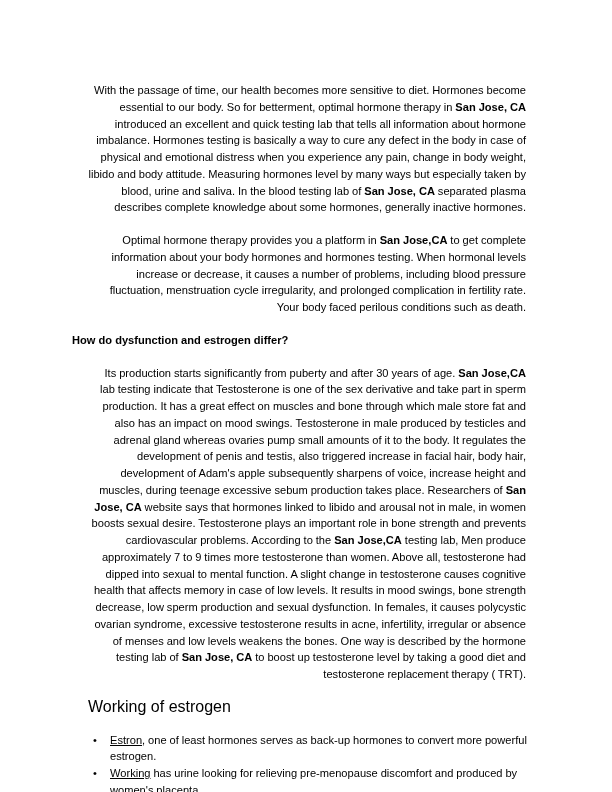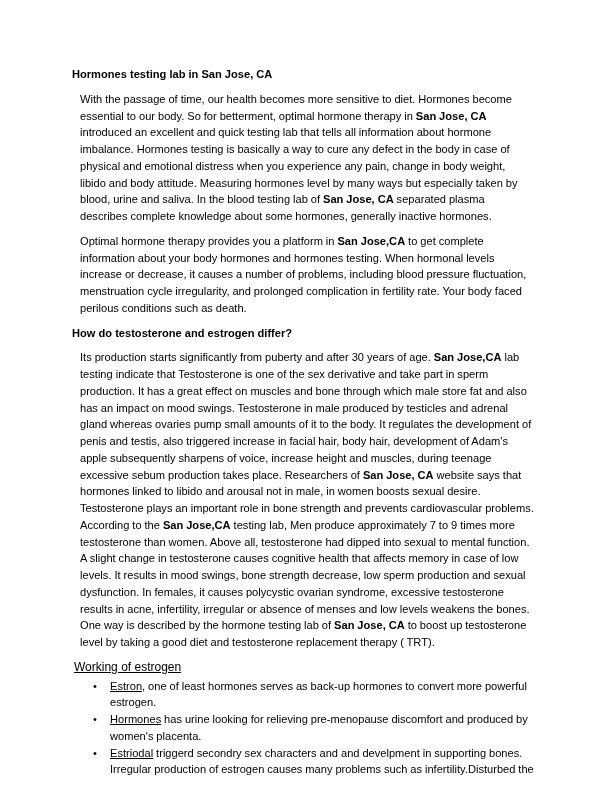--- a/index.html
+++ b/index.html
@@ -26,37 +26,36 @@
   }
   .content {
     position: absolute;
     left: 72px;
     top: 66px;
     width: 470px;
   }
   .para {
     font-size: 11.1px;
     line-height: 16.75px;
-    margin: 8px;
-    text-align: left;
+    margin: 16px;
+    text-align: right;
     word-spacing: -0.15px;
     letter-spacing: 0.005px;
   }
   .heading {
     font-size: 11.1px;
     line-height: 16.75px;
     font-weight: bold;
     margin: 0;
   }
   .heading-underline {
-    font-size: 12px;
+    font-size: 16px;
     line-height: 16.75px;
     font-weight: normal;
-    text-decoration: underline;
-    margin: 2px;
+    margin: 16px;
   }
   .b { font-weight: bold; }
   .u { text-decoration: underline; margin-top: 24px; }
 
   ul.bullets {
     margin: 0;
     padding: 0;
     list-style: none;
   }
   ul.bullets li {
@@ -74,46 +73,45 @@
     font-size: 11.1px;
     line-height: 16.75px;
   }
 </style>
 </head>
 <body>
 
 <div class="page">
   <div class="content">
 
-    <div class="heading">Hormones testing lab in San Jose, CA</div>
 
     <p class="para">
       <span>With the passage of time, our health becomes more sensitive to diet. Hormones become essential to our body. So for betterment, optimal hormone therapy in </span><span class="b">San Jose, CA</span><span> introduced an excellent and quick testing lab that tells all information about hormone imbalance. Hormones testing is basically a way to cure any defect in the body in case of physical and emotional distress when you experience any pain, change in body weight, libido and body attitude. Measuring hormones level by many ways but especially taken by blood, urine and saliva. In the blood testing lab of </span><span class="b">San Jose, CA</span><span> separated plasma describes complete knowledge about some hormones, generally inactive hormones.</span>
     </p>
 
     <p class="para">
       <span>Optimal hormone therapy provides you a platform in </span><span class="b">San Jose,CA</span><span> to get complete information about your body hormones and hormones testing. When hormonal levels increase or decrease, it causes a number of problems, including blood pressure fluctuation, menstruation cycle irregularity, and prolonged complication in fertility rate. Your body faced perilous conditions such as death.</span>
     </p>
 
-    <div class="heading">How do testosterone and estrogen differ?</div>
+    <div class="heading">How do dysfunction and estrogen differ?</div>
 
 
     <p class="para">
       <span>Its production starts significantly from puberty and after 30 years of age. </span><span class="b">San Jose,CA</span><span> lab testing indicate that Testosterone is one of the sex derivative and take part in sperm production. It has a great effect on muscles and bone through which male store fat and also has an impact on mood swings. Testosterone in male produced by testicles and adrenal gland whereas ovaries pump small amounts of it to the body. It regulates the development of penis and testis, also triggered increase in facial hair, body hair, development of Adam's apple subsequently sharpens of voice, increase height and muscles, during teenage excessive sebum production takes place. Researchers of </span><span class="b">San Jose, CA</span><span> website says that hormones linked to libido and arousal not in male, in women boosts sexual desire. Testosterone plays an important role in bone strength and prevents cardiovascular problems. According to the </span><span class="b">San Jose,CA</span><span> testing lab, Men produce approximately 7 to 9 times more testosterone than women. Above all, testosterone had dipped into sexual to mental function. A slight change in testosterone causes cognitive health that affects memory in case of low levels. It results in mood swings, bone strength decrease, low sperm production and sexual dysfunction. In females, it causes polycystic ovarian syndrome, excessive testosterone results in acne, infertility, irregular or absence of menses and low levels weakens the bones. One way is described by the hormone testing lab of </span><span class="b">San Jose, CA</span><span> to boost up testosterone level by taking a good diet and testosterone replacement therapy ( TRT).</span>
     </p>
 
     <div class="heading-underline">Working of estrogen</div>
 
 
     <ul class="bullets">
       <li>
         <span class="dot">•</span><span class="u">Estron</span><span>, one of least hormones serves as back-up hormones to convert more powerful estrogen.</span>
       </li>
       <li>
-        <span class="dot">•</span><span class="u">Hormones</span><span> has urine looking for relieving pre-menopause discomfort and produced by women's placenta.</span>
+        <span class="dot">•</span><span class="u">Working</span><span> has urine looking for relieving pre-menopause discomfort and produced by women's placenta.</span>
       </li>
       <li>
         <span class="dot">•</span><span class="u">Estriodal</span><span> triggerd secondry sex characters and and develpment in supporting bones. Irregular production of estrogen causes many problems such as infertility.Disturbed the</span>
       </li>
     </ul>
 
   </div>
 </div>
 
 </body></html>

